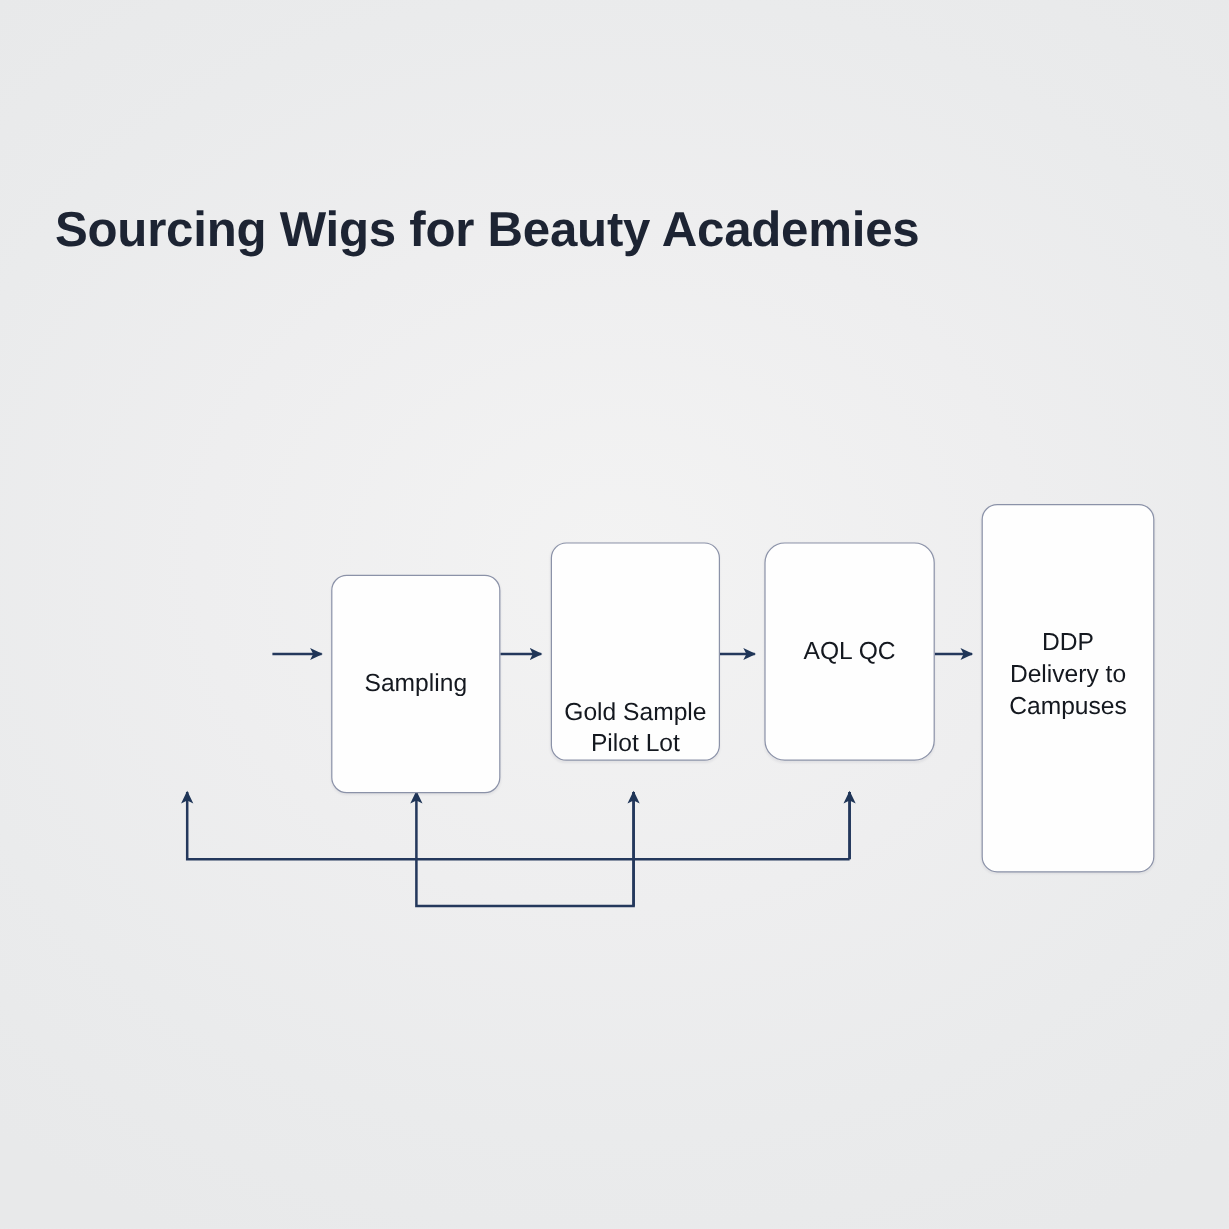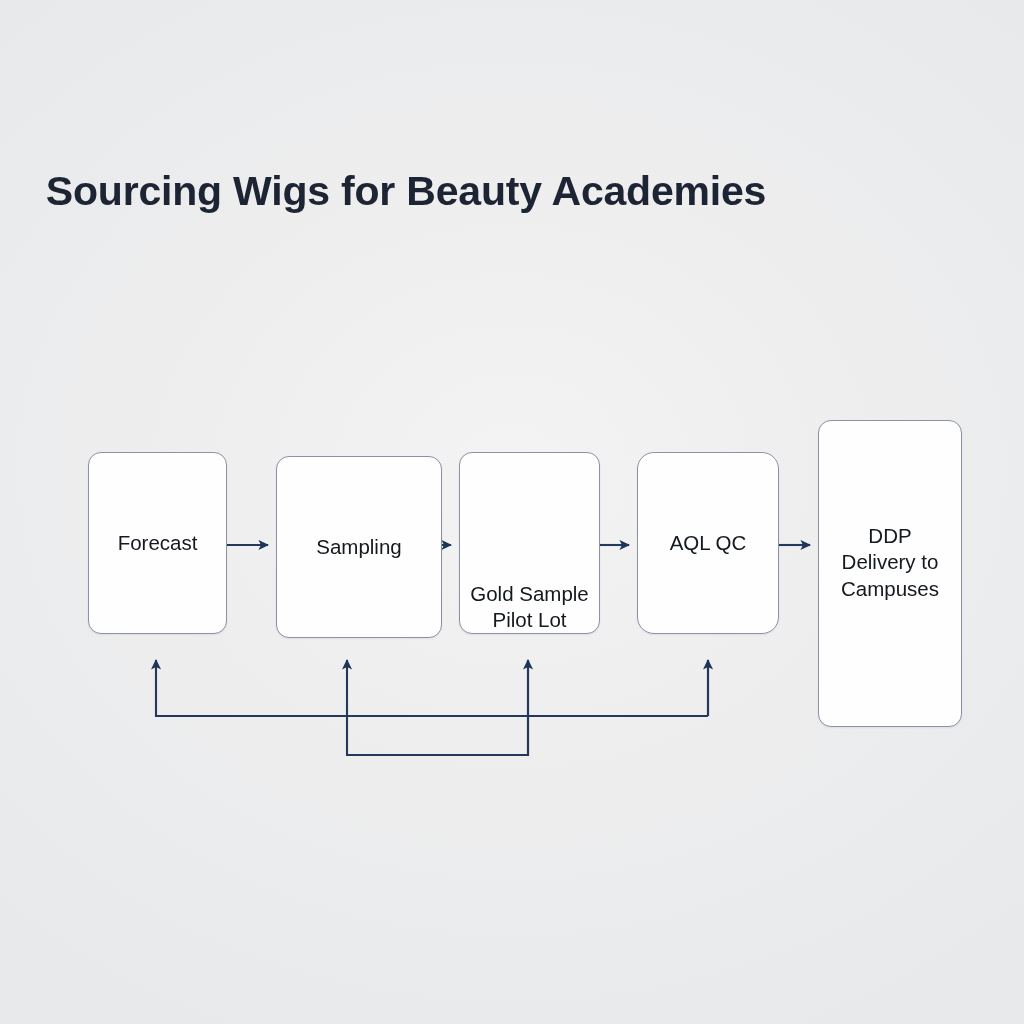--- a/index.html
+++ b/index.html
@@ -103,25 +103,22 @@
       <polyline points="708,660 708,716" fill="none" stroke="#24385c" stroke-width="2.1"></polyline>
       <polyline points="708,716 708,660" fill="none" stroke="#24385c" stroke-width="2.1" marker-end="url(#arrow-up)"></polyline>
     </g>
 
     <g>
       <polyline points="528,660 528,755 347,755 347,660" fill="none" stroke="#24385c" stroke-width="2.1" stroke-linejoin="miter" marker-end="url(#arrow-up)"></polyline>
       <polyline points="528,755 528,660" fill="none" stroke="#24385c" stroke-width="2.1" marker-end="url(#arrow-up)"></polyline>
     </g>
   </svg>
 
-  <div class="node-box" style="left:88px; top:452px; width:139px; height:182px;">
-    <span class="node-label">Forecast</span>
-  </div>
 
-  <div class="node-box" style="left:276px; top:456px; width:166px; height:182px;justify-content:center;">
+  <div class="node-box" style="left:276px; top:479px; width:141px; height:182px;justify-content:center;">
     <span class="node-label">Sampling</span>
   </div>
 
   <div class="node-box" style="left:459px; top:452px; width:141px; height:182px;align-items:flex-end;">
     <span class="node-label">Gold Sample
 Pilot Lot</span>
   </div>
 
   <div class="node-box" style="left:637px; top:452px; width:142px; height:182px;border-radius:17px;">
     <span class="node-label">AQL QC</span>

